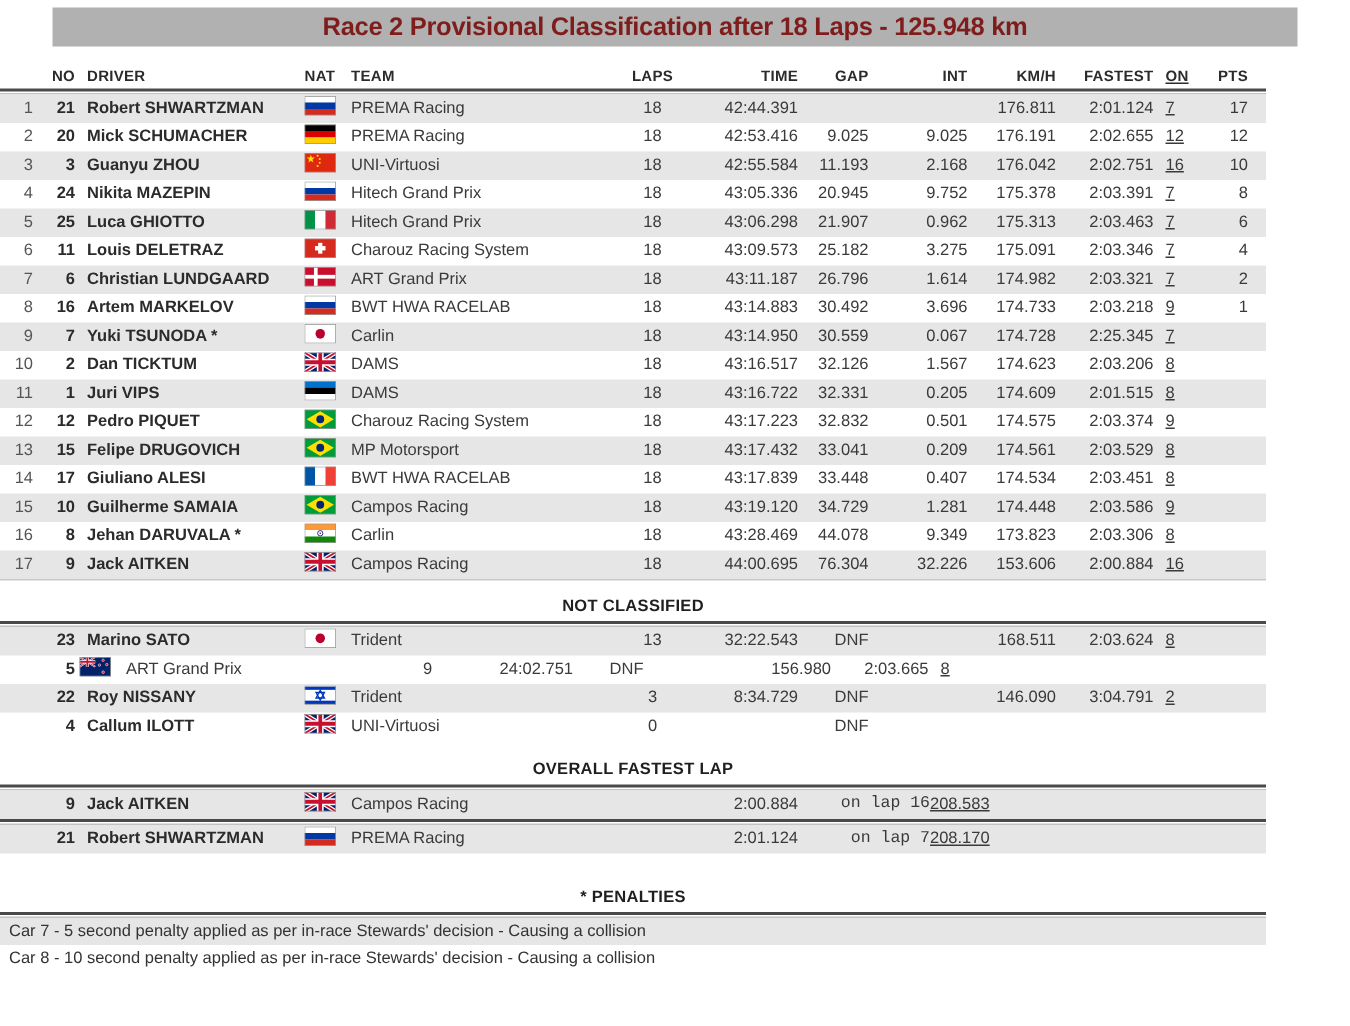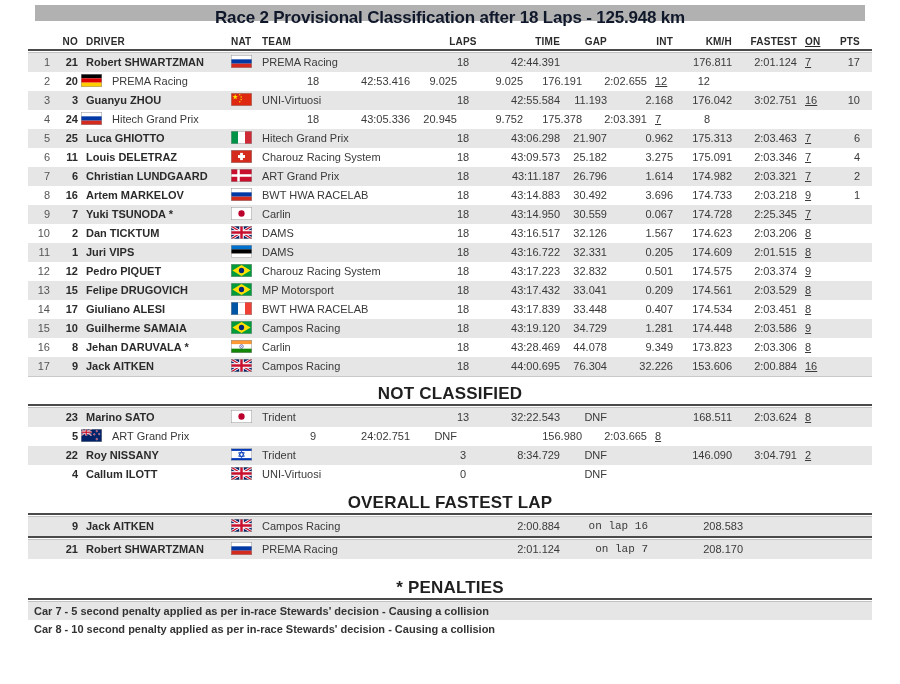--- a/index.html
+++ b/index.html
@@ -1,47 +1,47 @@
 <!DOCTYPE html>
 <html><head>
 <meta charset="utf-8">
 <style>
   html,body{margin:0;padding:0;background:#fff;}
   body{width:900px;height:684px;font-family:"Liberation Sans","DejaVu Sans",sans-serif;color:#3a3a3a;overflow:hidden;}
-  .titlebar{margin:5px 35px 0 35px;height:16px;line-height:26px;background:#b1b1b1;text-align:center;
-    font-size:17px;font-weight:700;color:#0f172a;letter-spacing:-0.2px;}
-  .sheet{margin-left:28px;width:844px;}
+  .titlebar{margin:5px 35px 0 35px;height:26px;line-height:26px;background:#b1b1b1;text-align:center;
+    font-size:17px;font-weight:700;color:#7f1d1d;letter-spacing:-0.2px;}
+  .sheet{width:844px;}
   .row{display:flex;height:19px;line-height:19px;font-size:11px;}
   .row.stripe{background:#e6e6e6;}
   .hdr{height:15px;line-height:15px;font-size:10px;font-weight:700;color:#2b2b2b;letter-spacing:0.2px;}
   .dline{height:1px;background:#fff;border-top:2px solid #4a4a4a;border-bottom:1px solid #c2c2c2;}
   .thinline{height:1px;background:#c9c9c9;}
-  .seclabel{text-align:center;font-size:17px;font-weight:700;color:#1f1f1f;height:14px;line-height:14px;margin-bottom:3px;letter-spacing:0.2px;}
+  .seclabel{text-align:center;font-size:11px;font-weight:700;color:#1f1f1f;height:14px;line-height:14px;margin-bottom:3px;letter-spacing:0.2px;}
   
   .c-pos{width:22px;text-align:right;color:#555;}
   .c-no{width:28px;text-align:right;font-weight:700;color:#2b2b2b;}
   .c-driver{width:150px;text-align:left;padding-left:8px;box-sizing:border-box;font-weight:700;color:#2b2b2b;white-space:nowrap;}
   .c-nat{width:32px;text-align:left;padding-left:3px;box-sizing:border-box;}
   .c-team{width:188px;text-align:left;padding-left:2px;box-sizing:border-box;white-space:nowrap;}
   .c-laps{width:30px;text-align:center;}
   .c-time{width:90px;text-align:right;padding-right:8px;box-sizing:border-box;}
   .c-gap{width:47px;text-align:right;padding-right:8px;box-sizing:border-box;}
   .c-int{width:66px;text-align:right;padding-right:8px;box-sizing:border-box;}
   .c-kmh{width:59px;text-align:right;padding-right:8px;box-sizing:border-box;}
   .c-fastest{width:65px;text-align:right;padding-right:8px;box-sizing:border-box;}
   .c-on{width:28px;text-align:left;padding-right:8px;box-sizing:border-box;text-decoration:underline;}
   .c-pts{width:39px;text-align:right;padding-right:12px;box-sizing:border-box;}
   
   .c-fltime{width:120px;text-align:right;padding-right:8px;box-sizing:border-box;}
   .c-onlap{width:80px;text-align:right;padding-left:10px;box-sizing:border-box;font-family:Liberation Mono, monospace;}
-  .c-flkmh{width:110px;text-align:right;padding-right:15px;box-sizing:border-box;}
+  .c-flkmh{width:110px;text-align:left;padding-right:15px;box-sizing:border-box;text-decoration:underline;}
   .c-fil{flex:1;}
   .flag{display:inline-block;width:21px;height:13px;vertical-align:-2px;}
   .flag svg{display:block;width:21px;height:13px;}
-  .pen-row{height:18px;line-height:18px;font-size:11px;padding-left:6px;color:#333;font-weight:bold;}
+  .pen-row{height:18px;line-height:18px;font-size:11px;padding-left:6px;color:#333;}
   .pen-row.stripe{background:#e6e6e6;}
   .mt13{margin-top:13px;} .mt10{margin-top:10px;} .mt12{margin-top:12px;} .mt14{margin-top:14px;} .mt22{margin-top:22px;}
 </style>
 </head>
 <body>
 
 <div class="titlebar">Race 2 Provisional Classification after 18 Laps - 125.948 km</div>
 
 <div class="sheet">
 
@@ -78,20 +78,21 @@
         <div class="c-gap"></div>
         <div class="c-int"></div>
         <div class="c-kmh">176.811</div>
         <div class="c-fastest">2:01.124</div>
         <div class="c-on">7</div>
         <div class="c-pts">17</div>
       </div>
       <div class="row">
         <div class="c-pos">2</div>
         <div class="c-no">20</div>
+        <div class="c-driver">Mick SCHUMACHER</div>
         <div class="c-nat"><span class="flag"><svg viewBox="0 0 60 36" preserveAspectRatio="none">
               <rect x="0" y="0" width="60" height="12" fill="#000"></rect>
               <rect x="0" y="12" width="60" height="12" fill="#dd0000"></rect>
               <rect x="0" y="24" width="60" height="12" fill="#ffce00"></rect>
               <rect x="0.75" y="0.75" width="58.5" height="34.5" fill="none" stroke="#999" stroke-width="1.5"></rect>
             </svg></span></div>
         <div class="c-team">PREMA Racing</div>
         <div class="c-laps">18</div>
         <div class="c-time">42:53.416</div>
         <div class="c-gap">9.025</div>
@@ -113,27 +114,28 @@
               <circle cx="29" cy="18" r="2" fill="#ffde00"></circle>
               <circle cx="25" cy="24" r="2" fill="#ffde00"></circle>
               <rect x="0.75" y="0.75" width="58.5" height="34.5" fill="none" stroke="#999" stroke-width="1.5"></rect>
             </svg></span></div>
         <div class="c-team">UNI-Virtuosi</div>
         <div class="c-laps">18</div>
         <div class="c-time">42:55.584</div>
         <div class="c-gap">11.193</div>
         <div class="c-int">2.168</div>
         <div class="c-kmh">176.042</div>
-        <div class="c-fastest">3:02.751</div>
+        <div class="c-fastest">2:02.751</div>
         <div class="c-on">16</div>
         <div class="c-pts">10</div>
       </div>
       <div class="row">
         <div class="c-pos">4</div>
         <div class="c-no">24</div>
+        <div class="c-driver">Nikita MAZEPIN</div>
         <div class="c-nat"><span class="flag"><svg viewBox="0 0 60 36" preserveAspectRatio="none">
               <rect x="0" y="0" width="60" height="12" fill="#fff"></rect>
               <rect x="0" y="12" width="60" height="12" fill="#0039a6"></rect>
               <rect x="0" y="24" width="60" height="12" fill="#d52b1e"></rect>
               <rect x="0.75" y="0.75" width="58.5" height="34.5" fill="none" stroke="#999" stroke-width="1.5"></rect>
             </svg></span></div>
         <div class="c-team">Hitech Grand Prix</div>
         <div class="c-laps">18</div>
         <div class="c-time">43:05.336</div>
         <div class="c-gap">20.945</div>

